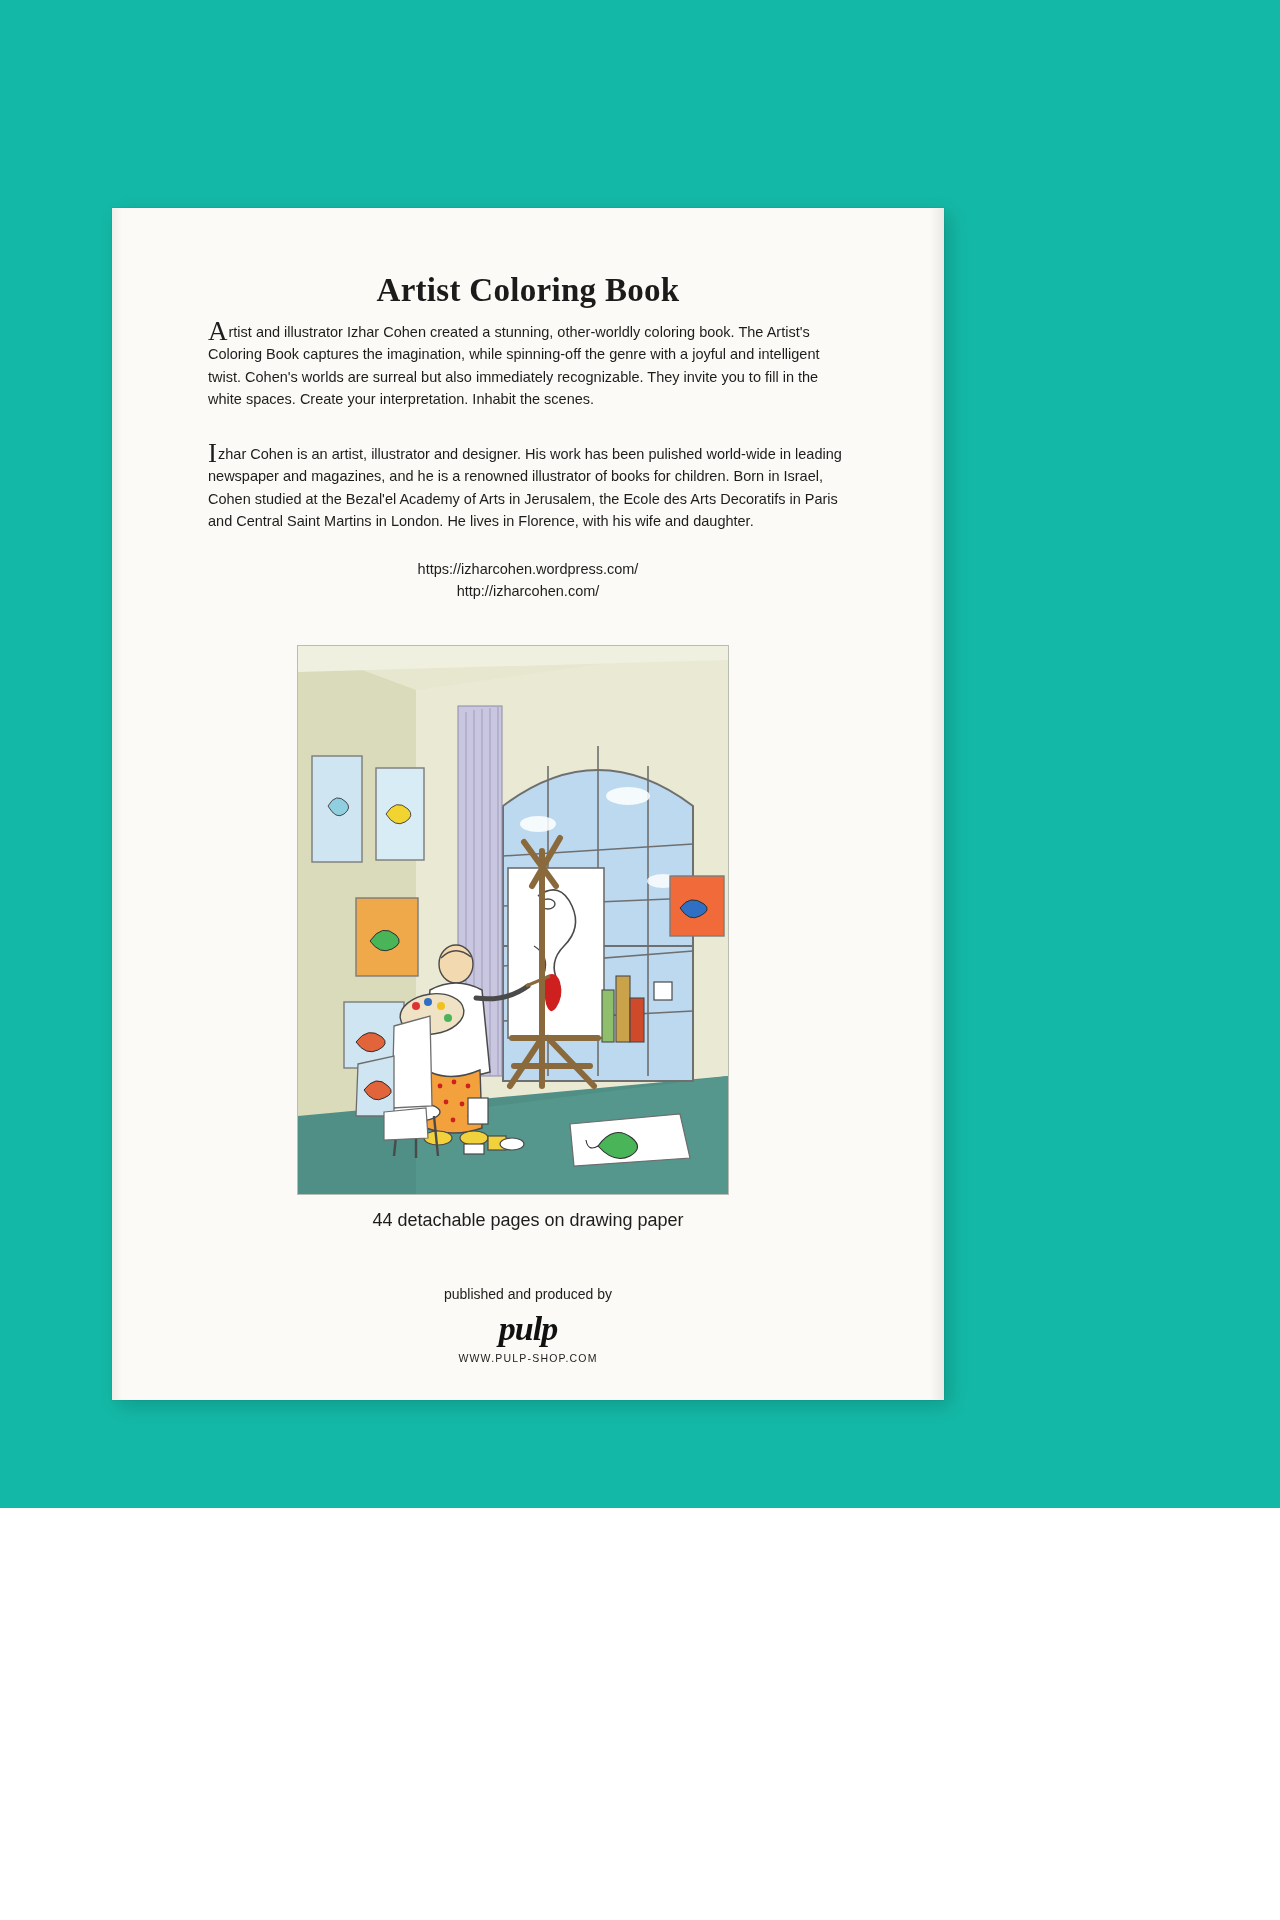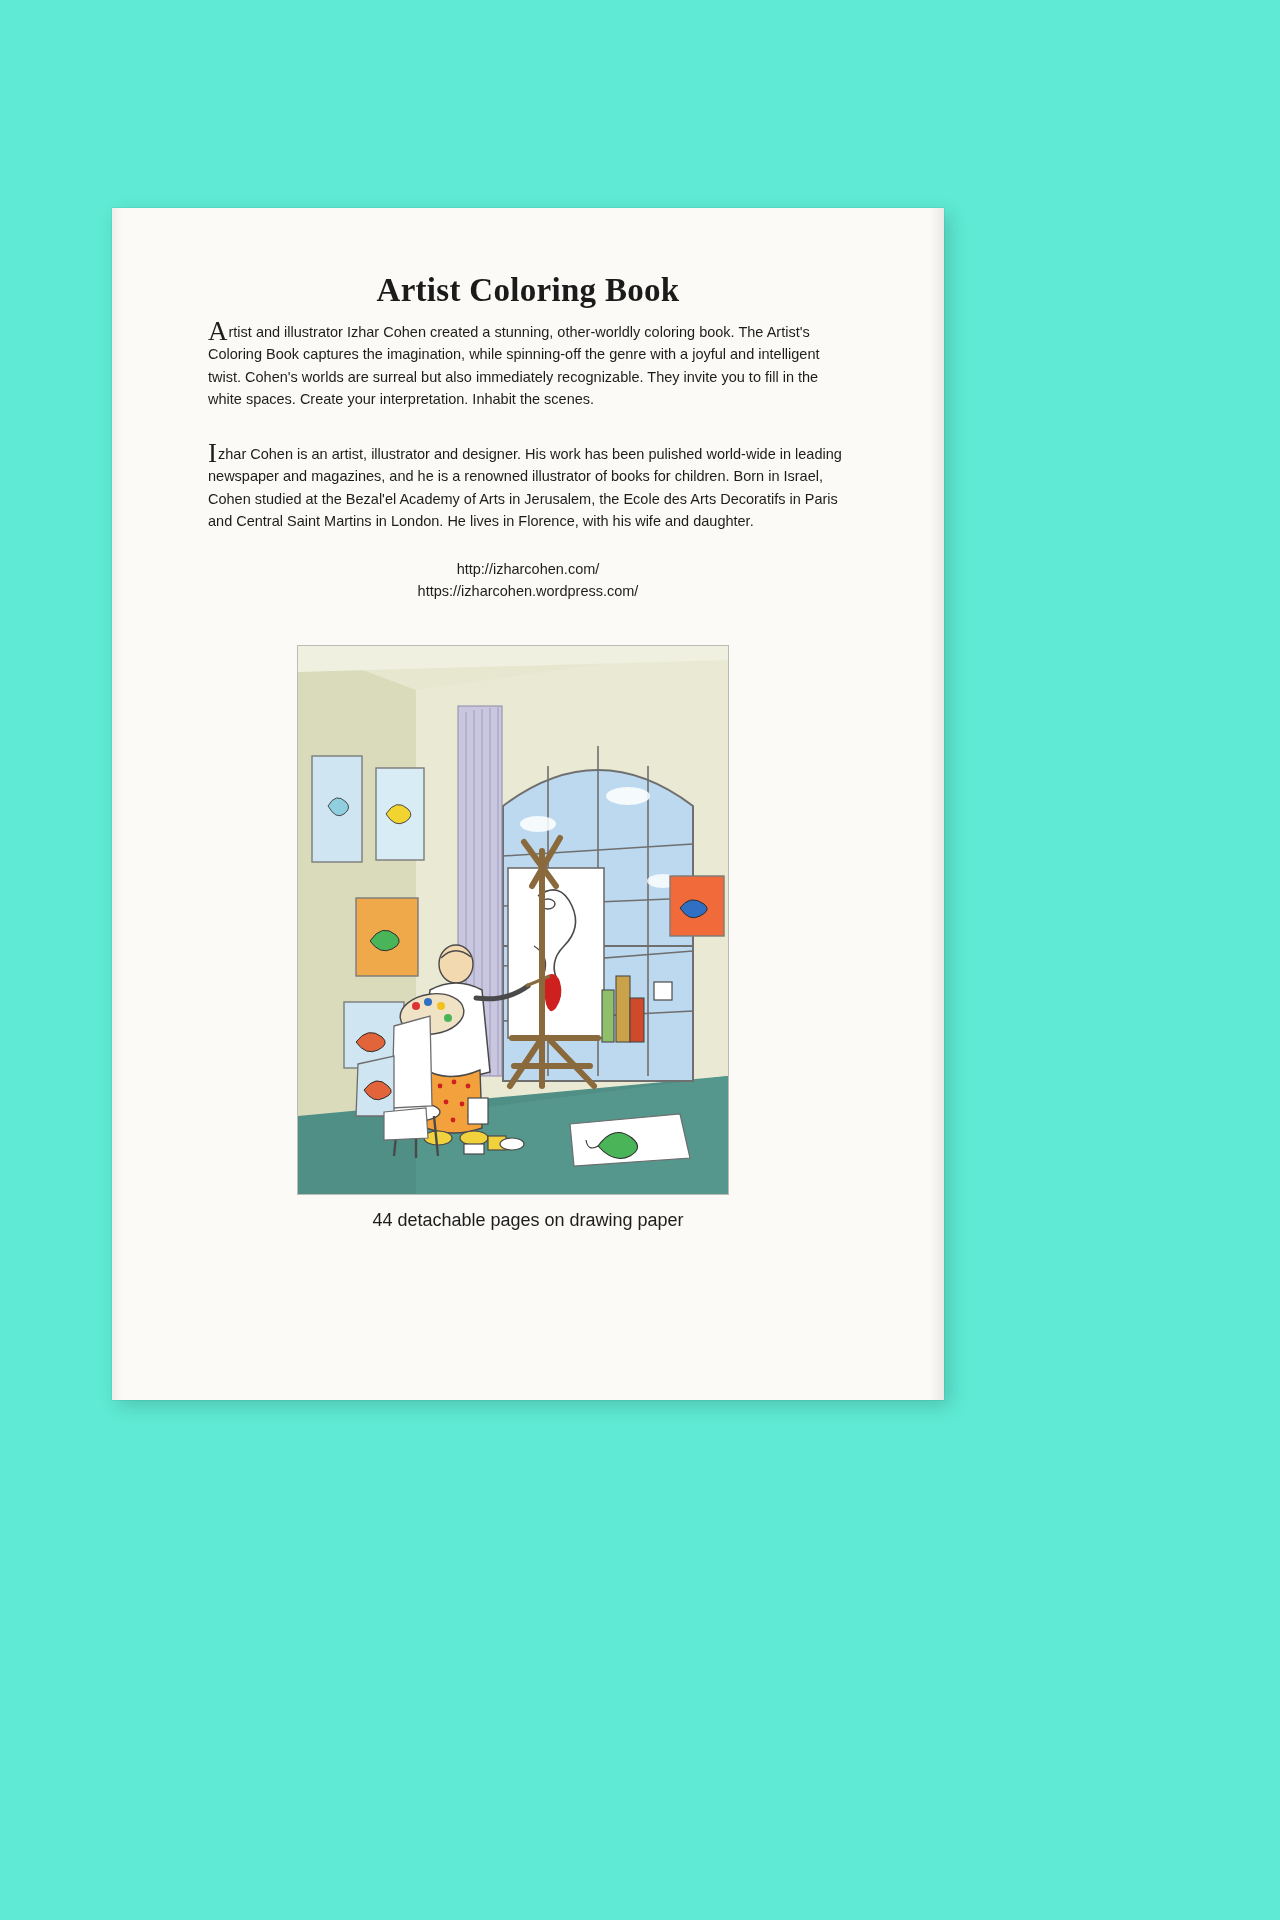--- a/index.html
+++ b/index.html
@@ -12,22 +12,22 @@
     background: #ffffff;
     font-family: "Liberation Sans", sans-serif;
     overflow: hidden;
   }
 
   
   .stage {
     position: absolute;
     left: 0; top: 0;
     width: 1280px;
-    height: 1920px;
-    background: #5eead4;
+    height: 1508px;
+    background: #14b8a6;
   }
 
   .book {
     position: absolute;
     left: 112px;
     top: 208px;
     width: 832px;
     height: 1192px;
     background: #fbfaf6;
     box-shadow: 6px 6px 18px rgba(0,0,0,0.16), 0 0 1px rgba(0,0,0,0.25);
@@ -150,22 +150,22 @@
   <div class="book">
     <div class="back-cover">
 
       <h1 class="title">Artist Coloring Book</h1>
 
       <p class="para p1"><span class="dropcap">A</span><span>rtist and illustrator Izhar Cohen created a stunning, other-worldly coloring book. The Artist's Coloring Book captures the imagination, while spinning-off the genre with a joyful and intelligent twist. Cohen's worlds are surreal but also immediately recognizable. They invite you to fill in the white spaces. Create your interpretation. Inhabit the scenes.</span></p>
 
       <p class="para p2"><span class="dropcap">I</span><span>zhar Cohen is an artist, illustrator and designer. His work has been pulished world-wide in leading newspaper and magazines, and he is a renowned illustrator of books for children. Born in Israel, Cohen studied at the Bezal'el Academy of Arts in Jerusalem, the Ecole des Arts Decoratifs in Paris and Central Saint Martins in London. He lives in Florence, with his wife and daughter.</span></p>
 
       <div class="links">
+        <div>https://izharcohen.wordpress.com/</div>
         <div>http://izharcohen.com/</div>
-        <div>https://izharcohen.wordpress.com/</div>
       </div>
 
       <div class="art-wrap">
         <svg class="art-svg" viewBox="0 0 430 548" xmlns="http://www.w3.org/2000/svg">
 
           <rect x="0" y="0" width="430" height="548" fill="#e7e7cf"></rect>
           <polygon points="0,0 118,44 118,470 0,548" fill="#dadbba"></polygon>
           <polygon points="118,44 430,0 430,548 118,470" fill="#e9e9d4"></polygon>
 
           <polygon points="0,0 430,0 430,14 0,26" fill="#f0f0e0"></polygon>
@@ -295,16 +295,21 @@
           <g>
             <polygon points="272,478 382,468 392,512 276,520" fill="#ffffff" stroke="#6d6d6d" stroke-width="1.2"></polygon>
             <path d="M300,500 q16,-22 34,-8 q12,10 -2,18 q-16,8 -32,-10 z" fill="#49b558" stroke="#2f2f2f" stroke-width="1.1"></path>
             <path d="M300,500 q-10,6 -12,-6" fill="none" stroke="#2f2f2f" stroke-width="1.1"></path>
           </g>
         </svg>
       </div>
 
       <div class="caption">44 detachable pages on drawing paper</div>
 
+      <div class="publisher">
+        <div class="publisher-line">published and produced by</div>
+        <div class="logo">pulp</div>
+        <div class="logo-url">WWW.PULP-SHOP.COM</div>
+      </div>
 
     </div>
   </div>
 </div>
 
 </body></html>

